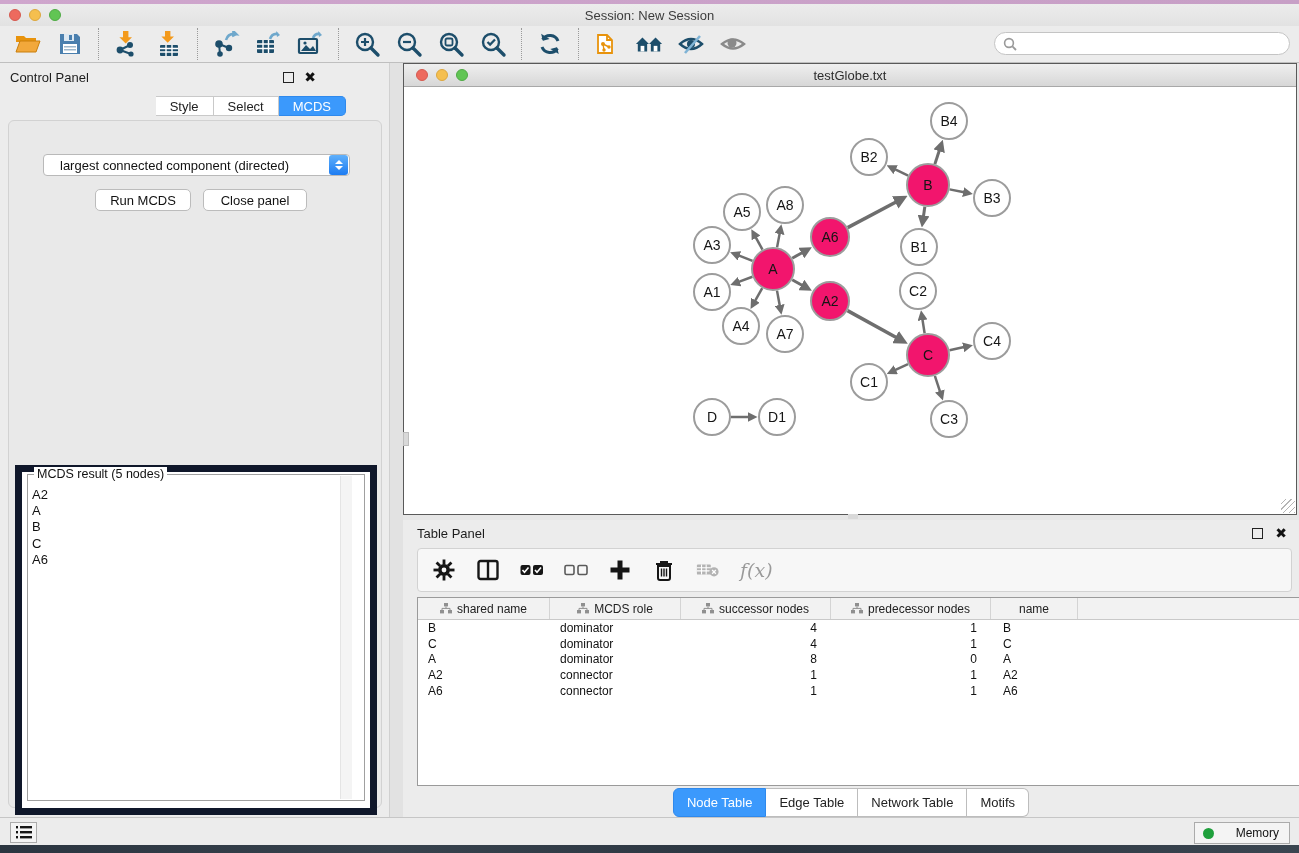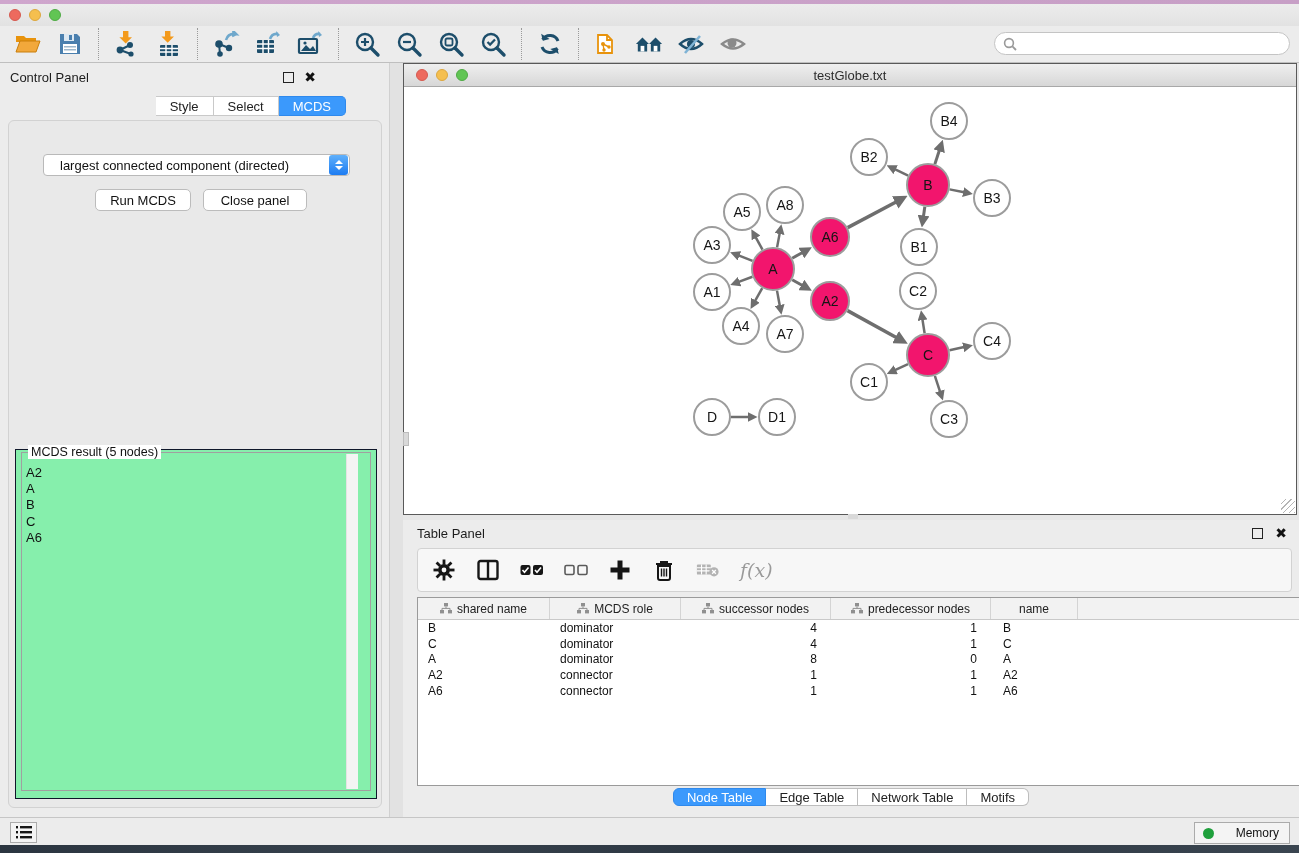--- a/index.html
+++ b/index.html
@@ -39,21 +39,21 @@
   .seg-tab:last-child { border-radius:0 5px 5px 0; }
   .seg-tab.active { background:#3B99FC; border-color:#2f89ec; color:#fff; }
   #cp-card { position:absolute; left:8px; top:57px; width:374px; height:688px; background:#e9e9e9; border:1px solid #d2d2d2; border-radius:6px; }
   #opt-label { position:absolute; left:0; top:15px; width:100%; text-align:center; font-size:13px; font-weight:600; color:#111; }
   #criterion { position:absolute; left:34px; top:33px; width:307px; height:22px; background:#fff; border:1px solid #b9b9b9; border-radius:4px; display:flex; align-items:center; }
   #criterion .val { flex:1; font-size:13px; color:#111; padding-left:16px; white-space:nowrap; overflow:hidden; }
   #criterion .stepper { width:19px; height:20px; border-radius:3px; background:linear-gradient(#5fb0fb,#1d7cf2); margin-right:1px; display:flex; flex-direction:column; align-items:center; justify-content:center; gap:2px; }
   .chev-up { width:0; height:0; border-left:4px solid transparent; border-right:4px solid transparent; border-bottom:4px solid #fff; }
   .chev-down { width:0; height:0; border-left:4px solid transparent; border-right:4px solid transparent; border-top:4px solid #fff; }
   .push-btn { position:absolute; top:68px; height:22px; background:#fff; border:1px solid #bcbcbc; border-radius:5px; font-size:13px; color:#111; display:flex; align-items:center; justify-content:center; }
-  #mcds-result-panel { position:absolute; left:6px; top:328px; width:362px; height:350px; background:#86efac; border:1px solid #0f172a; }
+  #mcds-result-panel { position:absolute; left:6px; top:344px; width:362px; height:350px; background:#ffffff; border:7px solid #0f172a; }
   #mcds-fieldset { position:absolute; left:5px; top:2px; right:5px; bottom:7px; border:1px solid #a0a0a0; }
   #mcds-legend { position:absolute; left:6px; top:-8px; background:#fff; padding:0 3px; font-size:12.5px; color:#111; }
   #mcds-list { position:absolute; left:4px; top:12px; font-size:13px; color:#111; line-height:16.2px; }
   #mcds-scroll { position:absolute; right:12px; top:1px; bottom:1px; width:12px; background:#f4f4f4; border-left:1px solid #e4e4e4; }
 
   
   #net-frame { left:0; top:0; width:894px; height:452px; border:1px solid #595959; background:#fff; }
   #net-titlebar { position:absolute; left:0; top:0; width:100%; height:23px; background:linear-gradient(#efefef,#d7d7d7); border-bottom:1px solid #a8a8a8; display:flex; align-items:center; }
   #net-title { position:absolute; left:0; right:0; text-align:center; font-size:13px; color:#2d2d2d; }
   #net-canvas { position:absolute; left:0; top:23px; width:892px; height:427px; background:#fff; }
@@ -74,21 +74,21 @@
   .fx-label { font-family:"DejaVu Serif",serif; font-style:italic; font-size:19px; color:#9a9a9a; }
   #data-table { position:absolute; left:14px; top:77px; width:1041px; height:189px; background:#fff; border:1px solid #9a9a9a; }
   .tbl-head { display:grid; grid-template-columns:132px 131px 150px 160px 87px 1fr; height:22px; background:#f2f2f2; border-bottom:1px solid #c9c9c9; }
   .th-cell { display:flex; align-items:center; justify-content:center; gap:5px; font-size:12px; color:#222; border-right:1px solid #d4d4d4; }
   .th-cell:last-child { border-right:none; }
   .tbl-row { display:grid; grid-template-columns:132px 131px 150px 160px 87px 1fr; height:15.7px; align-items:center; font-size:12px; color:#111; }
   .td-text { padding-left:10px; }
   .td-num { text-align:right; padding-right:14px; }
   .td-name { padding-left:12px; }
   #tp-tabs { position:absolute; left:0; top:268px; width:100%; display:flex; justify-content:center; }
-  .tp-tab { height:18px; padding:0 13px; background:#fff; border:1px solid #bdbdbd; border-left:none; font-size:13px; color:#222; display:flex; align-items:center; }
+  .tp-tab { height:29px; padding:0 13px; background:#fff; border:1px solid #bdbdbd; border-left:none; font-size:13px; color:#222; display:flex; align-items:center; }
   .tp-tab:first-child { border-left:1px solid #bdbdbd; border-radius:6px 0 0 6px; }
   .tp-tab:last-child { border-radius:0 6px 6px 0; }
   .tp-tab.active { background:#3B99FC; border-color:#2f89ec; color:#fff; }
 
   
   #status-bar { left:0; top:817px; width:1299px; height:28px; background:#ececec; border-top:1px solid #c6c6c6; }
   #list-btn { position:absolute; left:10px; top:4px; width:27px; height:21px; background:#f4f4f4; border:1px solid #ababab; display:flex; align-items:center; justify-content:center; }
   #memory-btn { position:absolute; right:9px; top:4px; height:22px; padding:0 10px 0 8px; background:#f4f4f4; border:1px solid #ababab; display:flex; align-items:center; gap:22px; font-size:12px; color:#111; }
   .green-dot { width:11px; height:11px; border-radius:50%; background:#1FA03C; }
   #bottom-strip { left:0; top:845px; width:1299px; height:8px; background:linear-gradient(90deg,#2b3540,#37424d 30%,#2b3540 60%,#3a4550); }
@@ -98,20 +98,21 @@
 </head>
 <body>
 
 <div class="abs" id="top-strip"></div>
 <div class="abs" id="titlebar">
   <div style="display:flex; margin-left:9px; z-index:2;">
     <span class="traffic t-red"></span>
     <span class="traffic t-yellow"></span>
     <span class="traffic t-green"></span>
   </div>
+  <div id="win-title">Session: New Session</div>
 </div>
 
 <div class="abs" id="toolbar">
   <div class="tb-group">
     <span class="tb-btn">
       <svg class="ic" width="28" height="24" viewBox="0 0 28 24">
           <path d="M2 4h8l2 2h10v4H2z" fill="#E8930C"></path>
           <path d="M2 20 L6 9 H26 L22 20 Z" fill="#F2A83B" stroke="#C97F0C"></path>
         </svg>
     </span>

